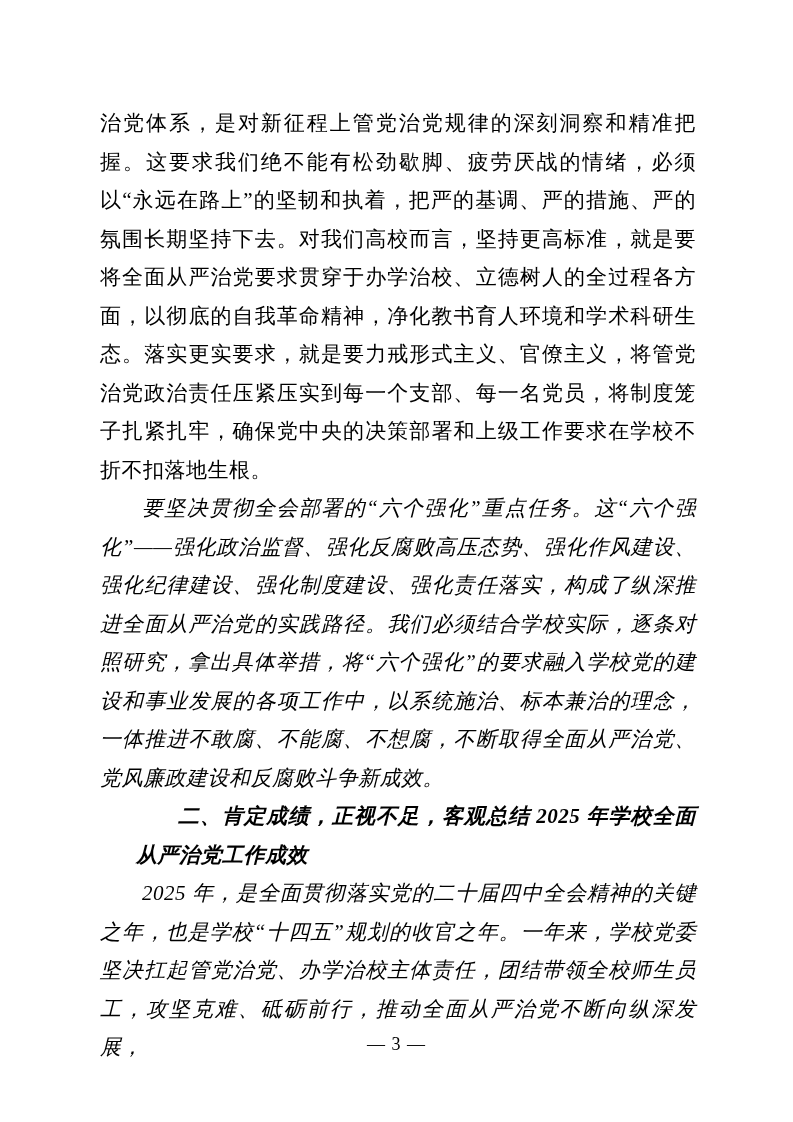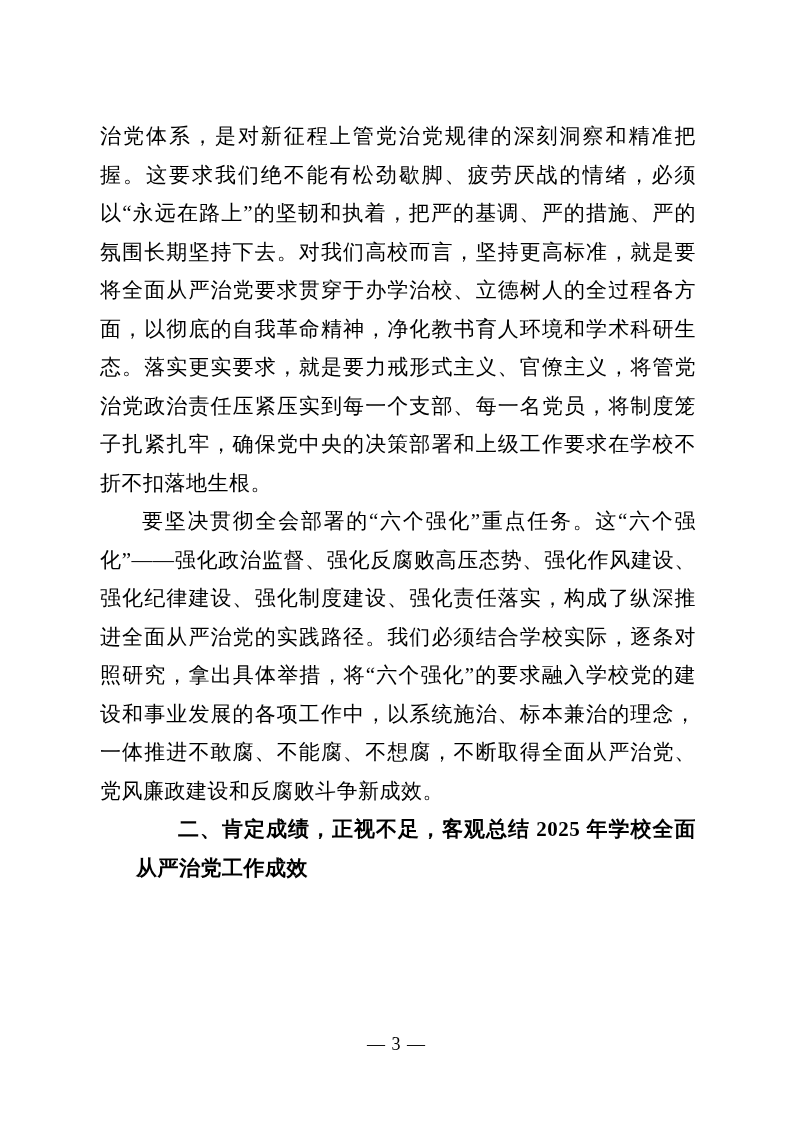--- a/index.html
+++ b/index.html
@@ -11,33 +11,34 @@
       height: 1122px;
       background: #ffffff;
       color: #000000;
       font-family: "Liberation Serif", "DejaVu Serif", serif;
       position: relative;
       overflow: hidden;
     }
     .doc-content {
       position: absolute;
       left: 100px;
-      top: 117px;
+      top: 104px;
       width: 596px;
       font-size: 21px;
       line-height: 38.5px;
       text-align: justify;
       letter-spacing: 0.5px;
     }
     .para {
       margin: 0;
       padding: 0;
     }
     .indent {
       text-indent: 2em;
+      font-style: italic;
     }
     .heading {
       font-weight: bold;
       margin-left: 36px;
     }
     .page-footer {
       position: absolute;
       top: 1030px;
       left: 0;
       width: 100%;
@@ -47,15 +48,16 @@
       letter-spacing: 1px;
     }
   </style>
 </head>
 <body>
 
 <div class="doc-content">
   <p class="para">治党体系，是对新征程上管党治党规律的深刻洞察和精准把握。这要求我们绝不能有松劲歇脚、疲劳厌战的情绪，必须以“永远在路上”的坚韧和执着，把严的基调、严的措施、严的氛围长期坚持下去。对我们高校而言，坚持更高标准，就是要将全面从严治党要求贯穿于办学治校、立德树人的全过程各方面，以彻底的自我革命精神，净化教书育人环境和学术科研生态。落实更实要求，就是要力戒形式主义、官僚主义，将管党治党政治责任压紧压实到每一个支部、每一名党员，将制度笼子扎紧扎牢，确保党中央的决策部署和上级工作要求在学校不折不扣落地生根。</p>
   <p class="para indent">要坚决贯彻全会部署的“六个强化”重点任务。这“六个强化”——强化政治监督、强化反腐败高压态势、强化作风建设、强化纪律建设、强化制度建设、强化责任落实，构成了纵深推进全面从严治党的实践路径。我们必须结合学校实际，逐条对照研究，拿出具体举措，将“六个强化”的要求融入学校党的建设和事业发展的各项工作中，以系统施治、标本兼治的理念，一体推进不敢腐、不能腐、不想腐，不断取得全面从严治党、党风廉政建设和反腐败斗争新成效。</p>
   <p class="para indent heading">二、肯定成绩，正视不足，客观总结 2025 年学校全面从严治党工作成效</p>
+  <p class="para indent">2025 年，是全面贯彻落实党的二十届四中全会精神的关键之年，也是学校“十四五”规划的收官之年。一年来，学校党委坚决扛起管党治党、办学治校主体责任，团结带领全校师生员工，攻坚克难、砥砺前行，推动全面从严治党不断向纵深发展，</p>
 </div>
 
 <div class="page-footer">— 3 —</div>
 
 </body></html>

